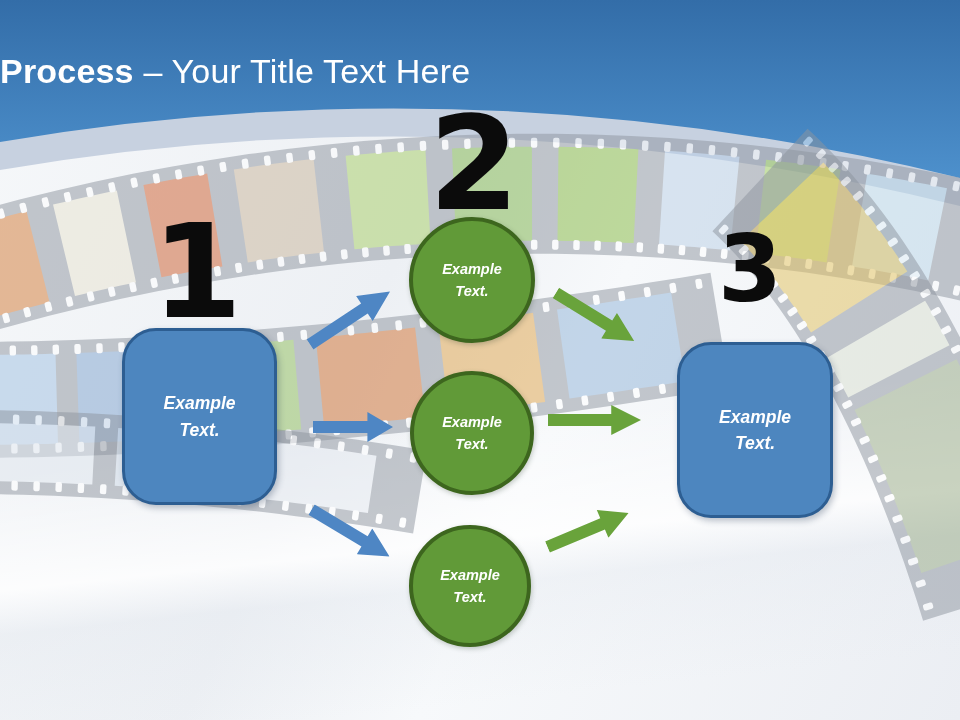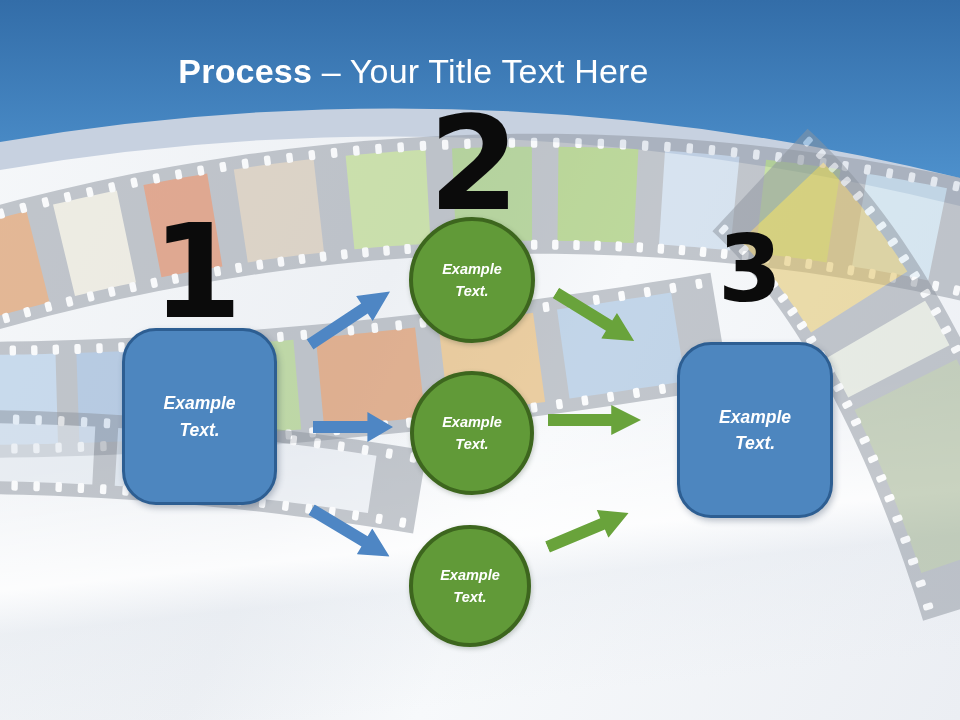--- a/index.html
+++ b/index.html
@@ -12,21 +12,21 @@
   .streak { position:absolute; left:-120px; top:420px; width:1250px; height:280px; z-index:1;
             transform:rotate(-6deg);
             background: linear-gradient(to bottom, rgba(255,255,255,0) 0%, rgba(255,255,255,.8) 42%,
                         rgba(226,231,238,.35) 58%, rgba(255,255,255,0) 100%); }
 
   .header { position:absolute; top:0; left:0; width:960px; height:230px; z-index:2; }
   .header svg { display:block; width:960px; height:230px; }
 
   .film { position:absolute; top:0; left:0; width:960px; height:720px; z-index:3; }
 
-  .title { position:absolute; top:52px; left:0; width:827px; text-align:center;
+  .title { position:absolute; top:52px; left:0; width:827px; text-align:left;
            font-size:34px; letter-spacing:.2px; color:var(--title-color,#fff); z-index:6; }
   .title .t-b { font-weight:bold; }
   .title .t-r { font-weight:normal; }
 
   .num { position:absolute; display:flex; align-items:center; justify-content:center;
          font-family:"DejaVu Sans", sans-serif; font-weight:bold; color:var(--number-color,#0b0b0b);
          z-index:5; line-height:1; }
   .num1 { left:137px; top:207px; width:120px; height:130px; font-size:130px; }
   .num2 { left:414px; top:99px;  width:120px; height:130px; font-size:130px; }
   .num3 { left:700px; top:225px; width:100px; height:90px;  font-size:92px;  }

